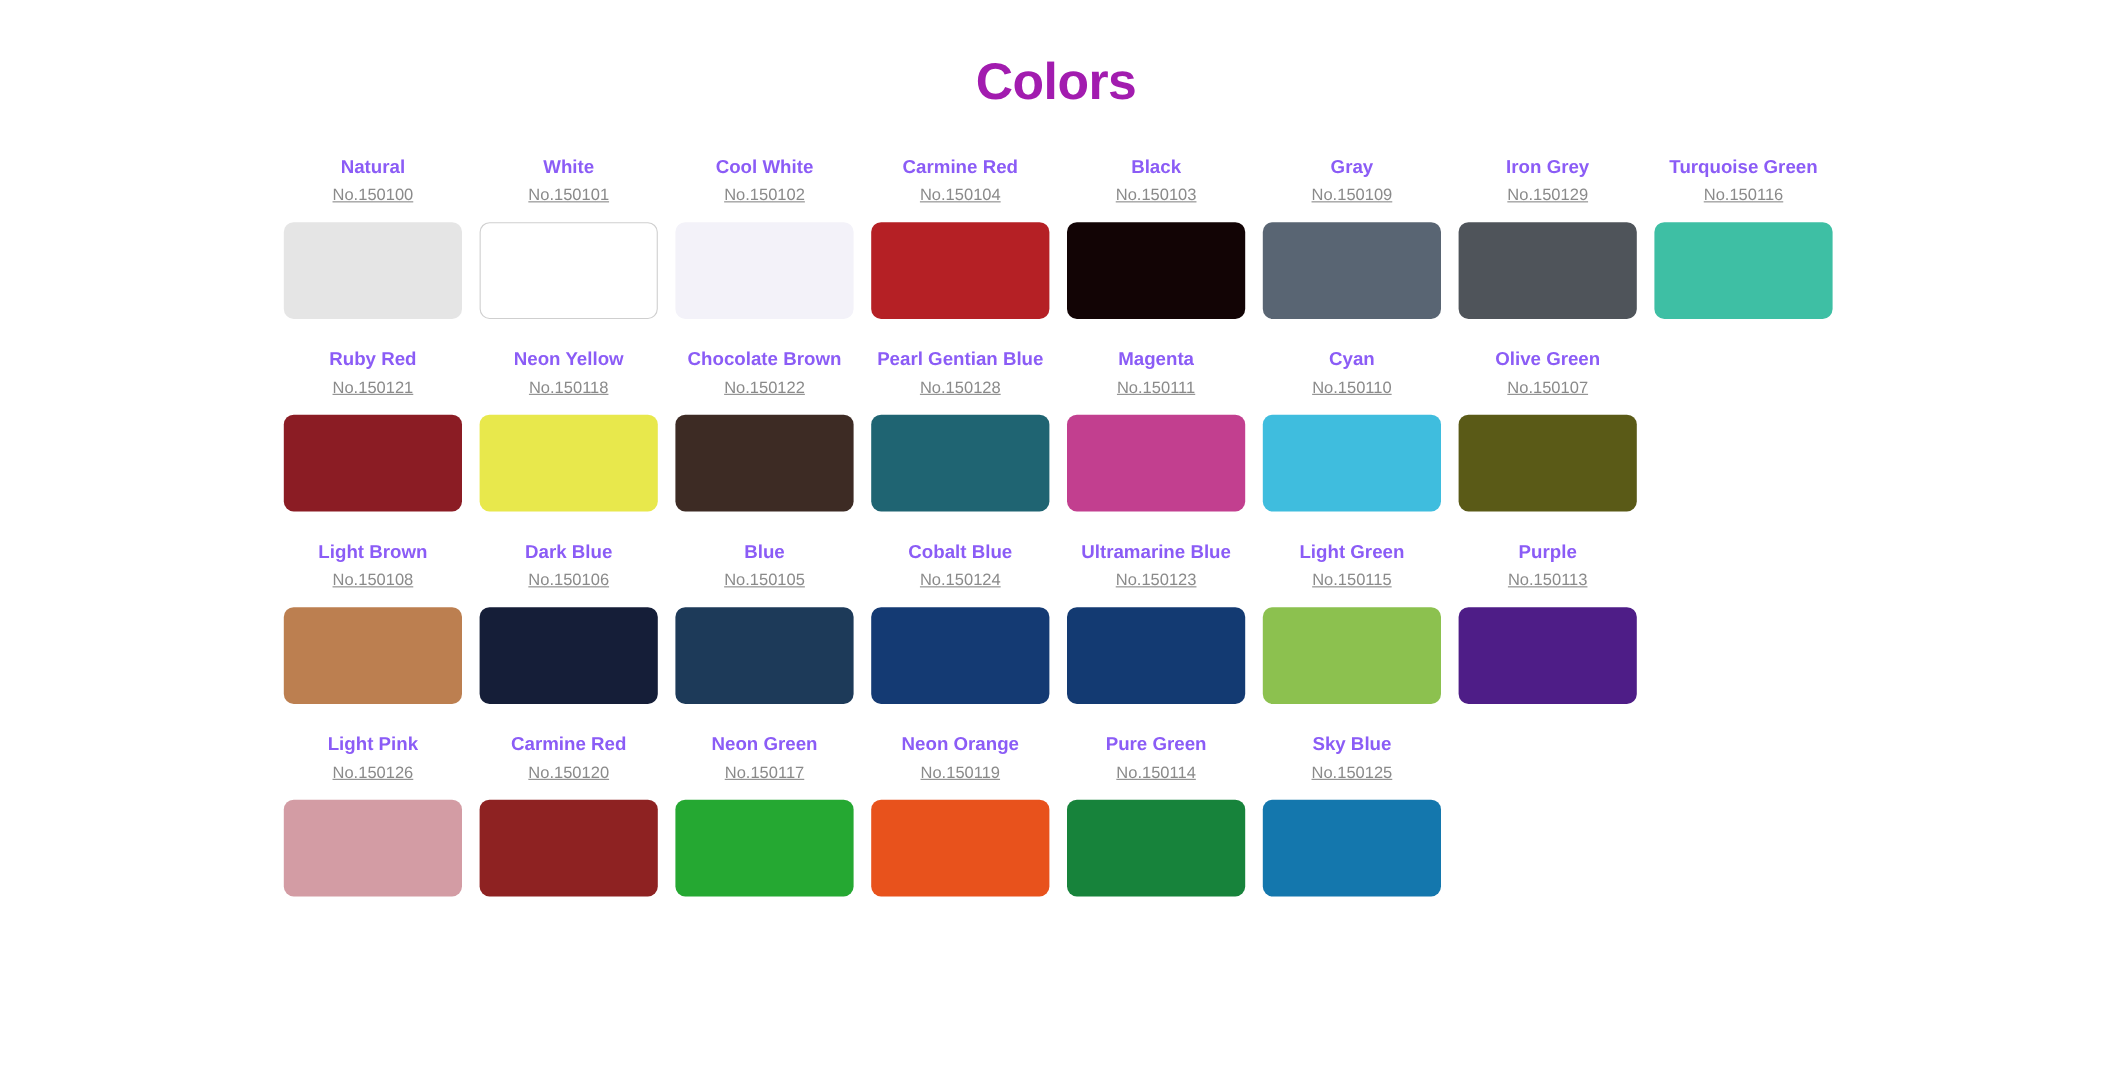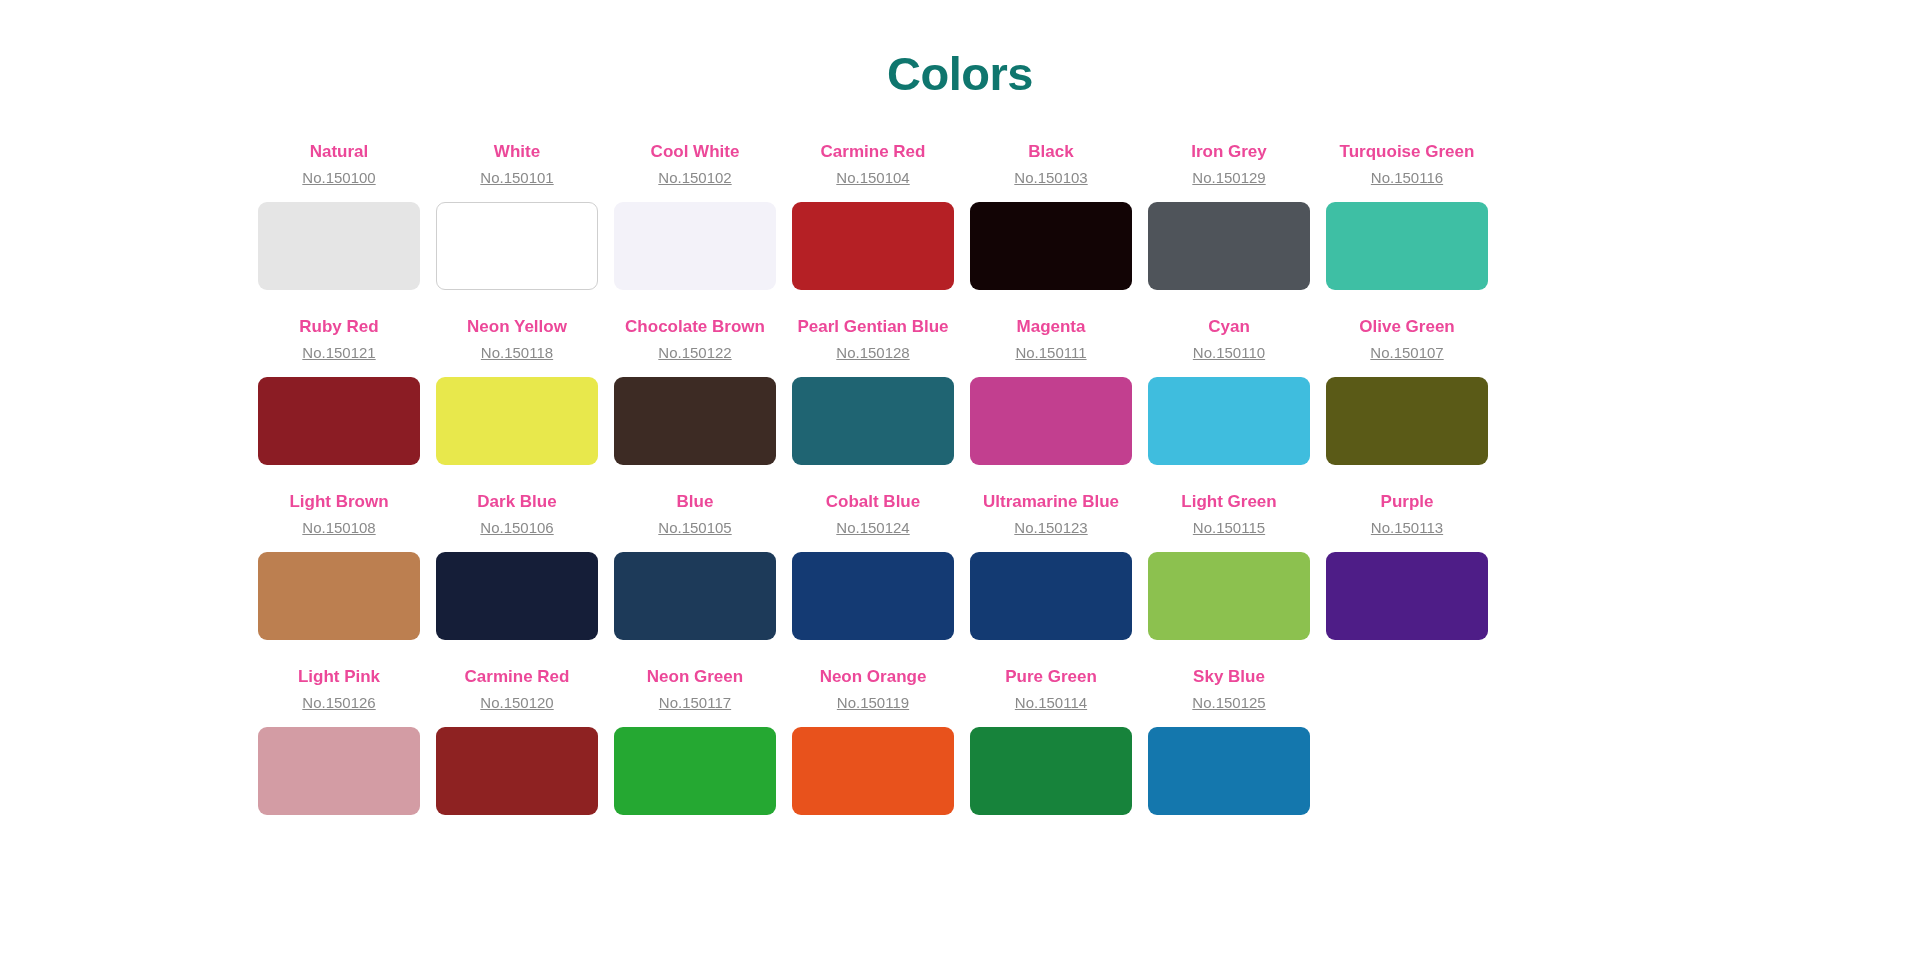--- a/index.html
+++ b/index.html
@@ -17,21 +17,21 @@
     height: 970px;
     background: #ffffff;
     display: flex;
     flex-direction: column;
     align-items: center;
   }
 
   .page-title {
     font-size: 47px;
     font-weight: bold;
-    color: #0f766e;
+    color: #a21caf;
     letter-spacing: -0.5px;
     margin-top: 50px;
     margin-bottom: 0;
     line-height: 1;
   }
 
   .swatch-grid {
     width: 1404px;
     margin-top: 44px;
     display: flex;
@@ -48,21 +48,21 @@
   .swatch-cell {
     width: 162px;
     display: flex;
     flex-direction: column;
     align-items: center;
   }
 
   .swatch-name {
     font-size: 17px;
     font-weight: bold;
-    color: #ec4899;
+    color: #8b5cf6;
     line-height: 1.25;
     white-space: nowrap;
   }
 
   .swatch-code {
     font-size: 15px;
     font-weight: normal;
     color: #8a8a8a;
     line-height: 1.25;
     margin-top: 7px;
@@ -110,20 +110,25 @@
           <div class="swatch-name">Carmine Red</div>
           <div class="swatch-code">No.150104</div>
           <div class="swatch-chip" style="background-color: rgb(181, 32, 37);"></div>
         </div>
         <div class="swatch-cell">
           <div class="swatch-name">Black</div>
           <div class="swatch-code">No.150103</div>
           <div class="swatch-chip" style="background-color: rgb(18, 4, 5);"></div>
         </div>
         <div class="swatch-cell">
+          <div class="swatch-name">Gray</div>
+          <div class="swatch-code">No.150109</div>
+          <div class="swatch-chip" style="background-color: rgb(89, 101, 115);"></div>
+        </div>
+        <div class="swatch-cell">
           <div class="swatch-name">Iron Grey</div>
           <div class="swatch-code">No.150129</div>
           <div class="swatch-chip" style="background-color: rgb(79, 84, 90);"></div>
         </div>
         <div class="swatch-cell">
           <div class="swatch-name">Turquoise Green</div>
           <div class="swatch-code">No.150116</div>
           <div class="swatch-chip" style="background-color: rgb(62, 191, 164);"></div>
         </div>
       </div>

